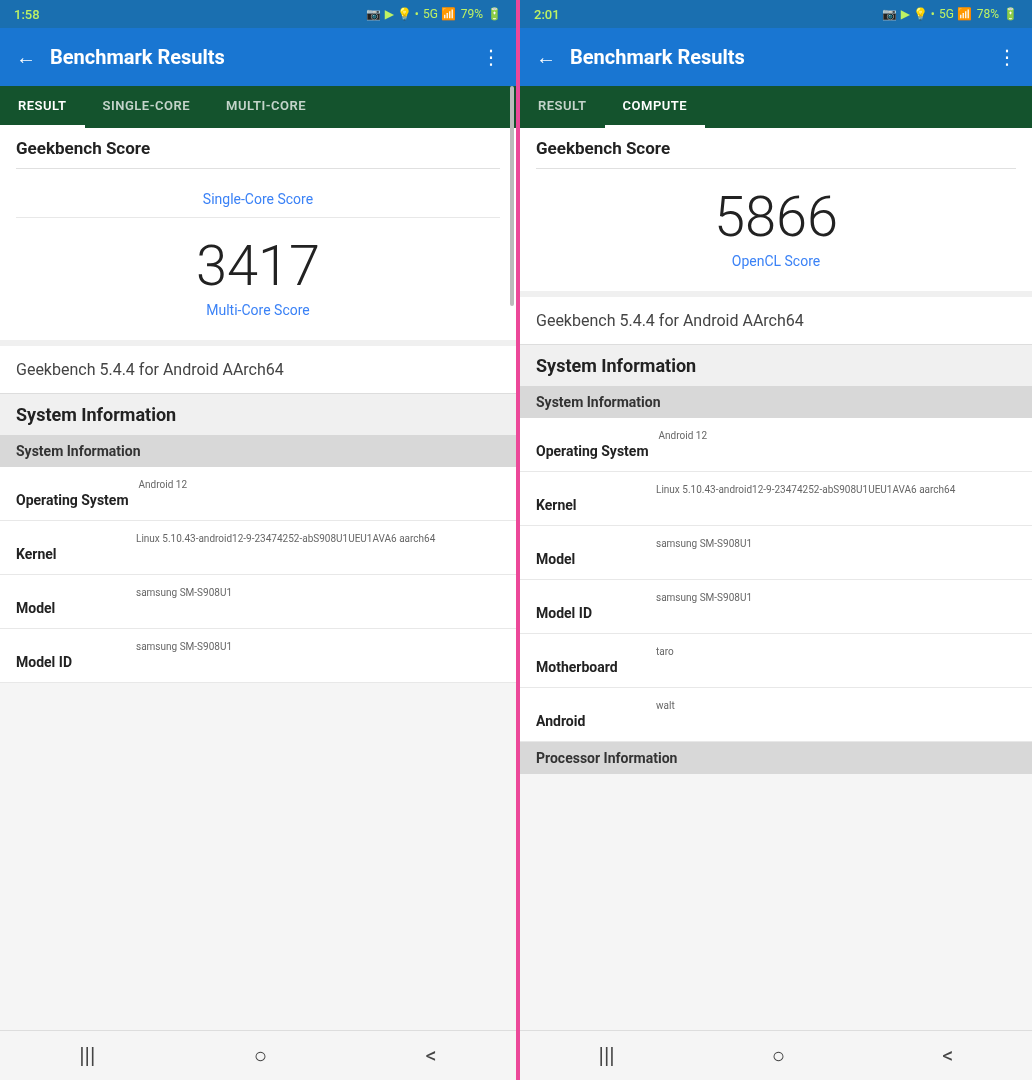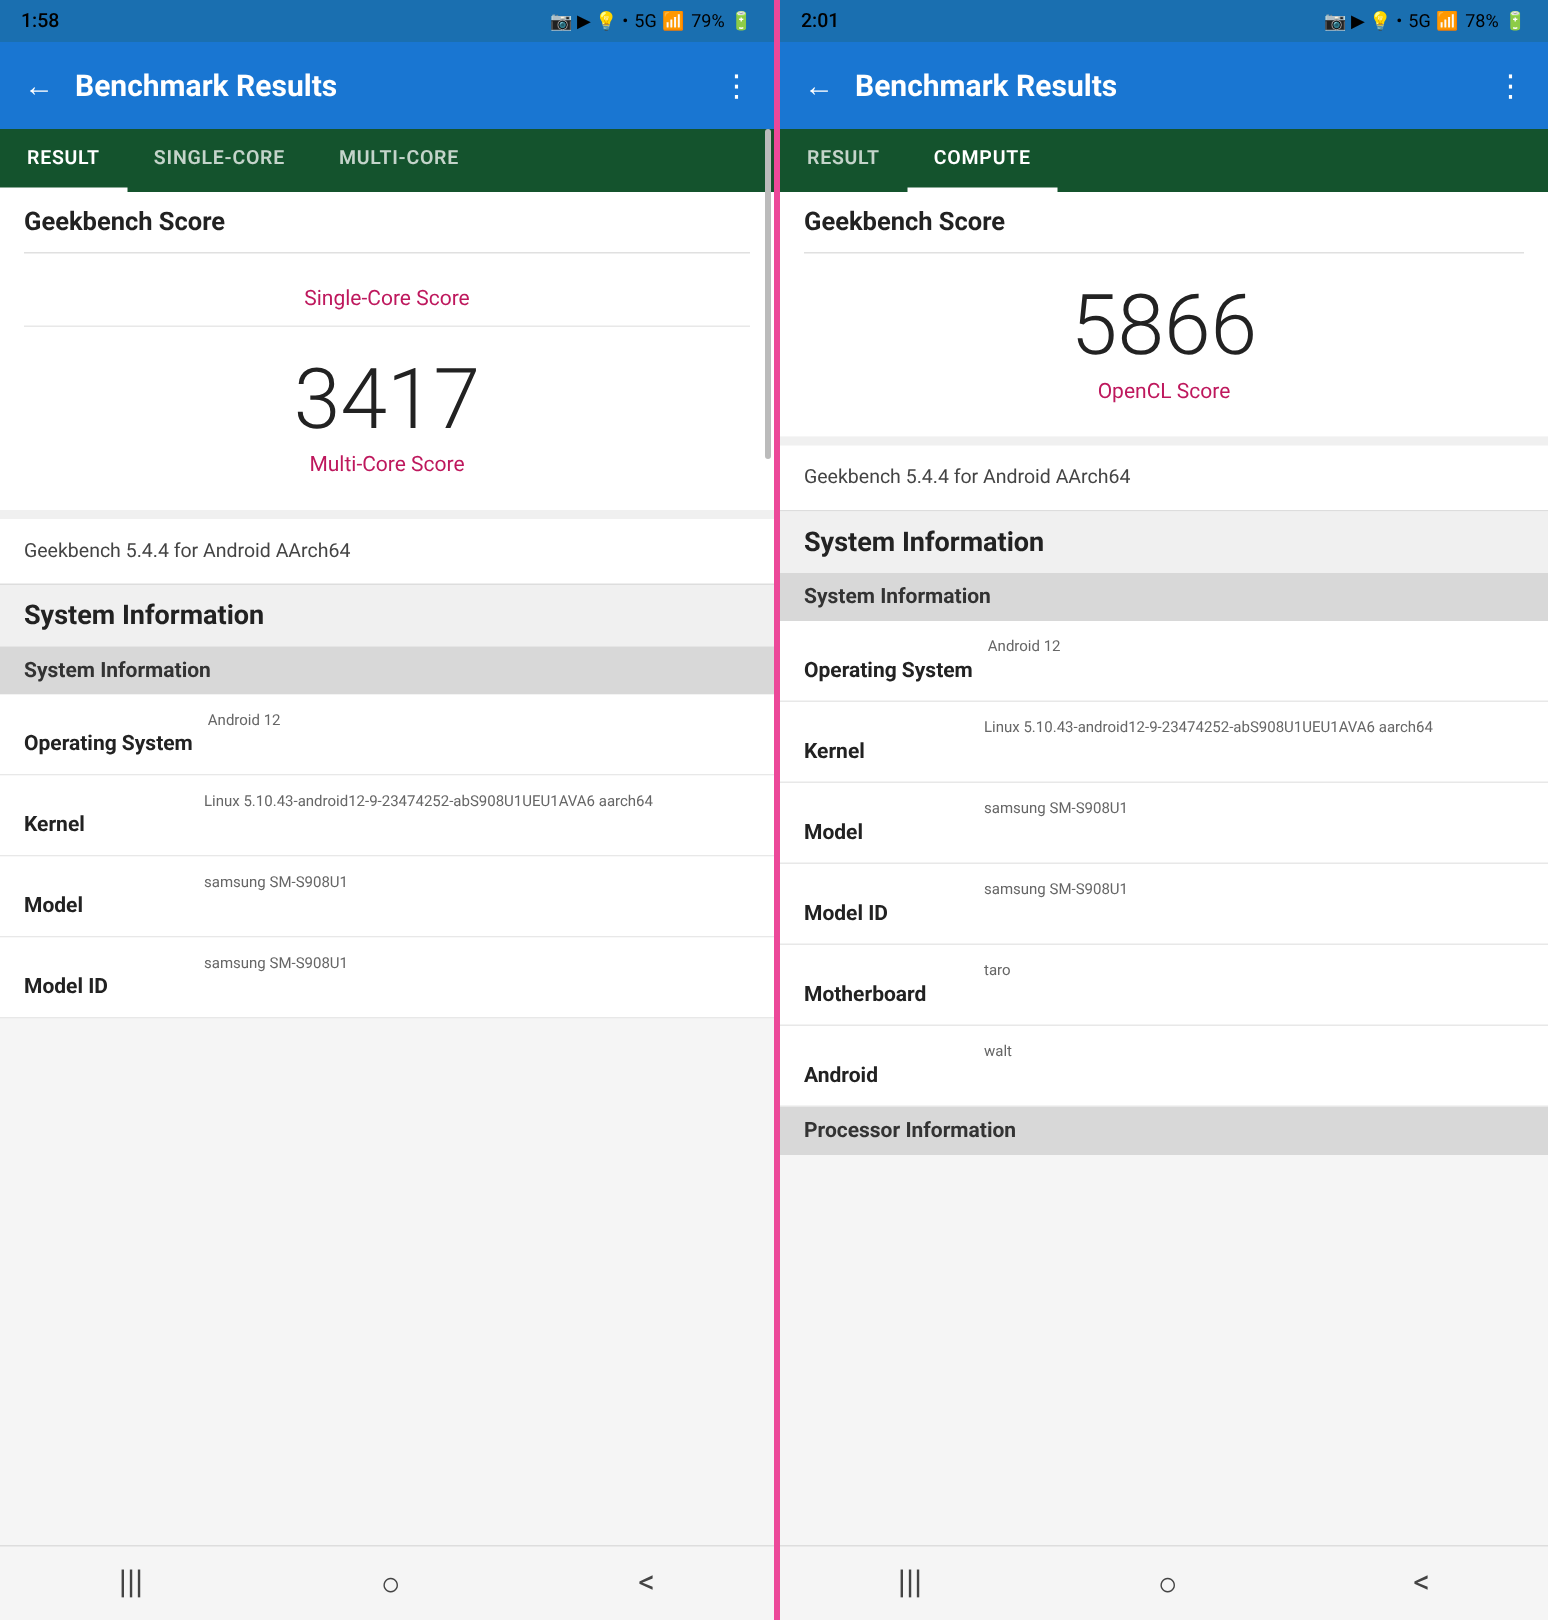--- a/index.html
+++ b/index.html
@@ -19,21 +19,21 @@
       flex-direction: column;
       overflow: hidden;
       position: relative;
     }
     .phone-panel + .phone-panel {
       border-left: 4px solid #ec4899;
     }
     
     .status-bar {
       background: #1a6fb0;
-      color: #000000;
+      color: #bef264;
       font-size: 13px;
       padding: 4px 14px;
       display: flex;
       justify-content: space-between;
       align-items: center;
       height: 28px;
     }
     .status-left { font-weight: 500; }
     .status-right {
       display: flex;
@@ -112,28 +112,28 @@
       border-bottom: none;
     }
     .score-number {
       font-size: 56px;
       font-weight: 300;
       color: #222;
       line-height: 1.1;
     }
     .score-label {
       font-size: 14px;
-      color: #be185d;
+      color: #3b82f6;
       margin-top: 4px;
     }
     
     .geekbench-info {
       background: white;
       padding: 14px 16px;
-      font-size: 13px;
+      font-size: 16px;
       color: #444;
       border-bottom: 1px solid #ddd;
       border-top: 6px solid #f0f0f0;
     }
     
     .section-header {
       background: #f0f0f0;
       padding: 10px 16px;
       margin-top: 0px;
     }

